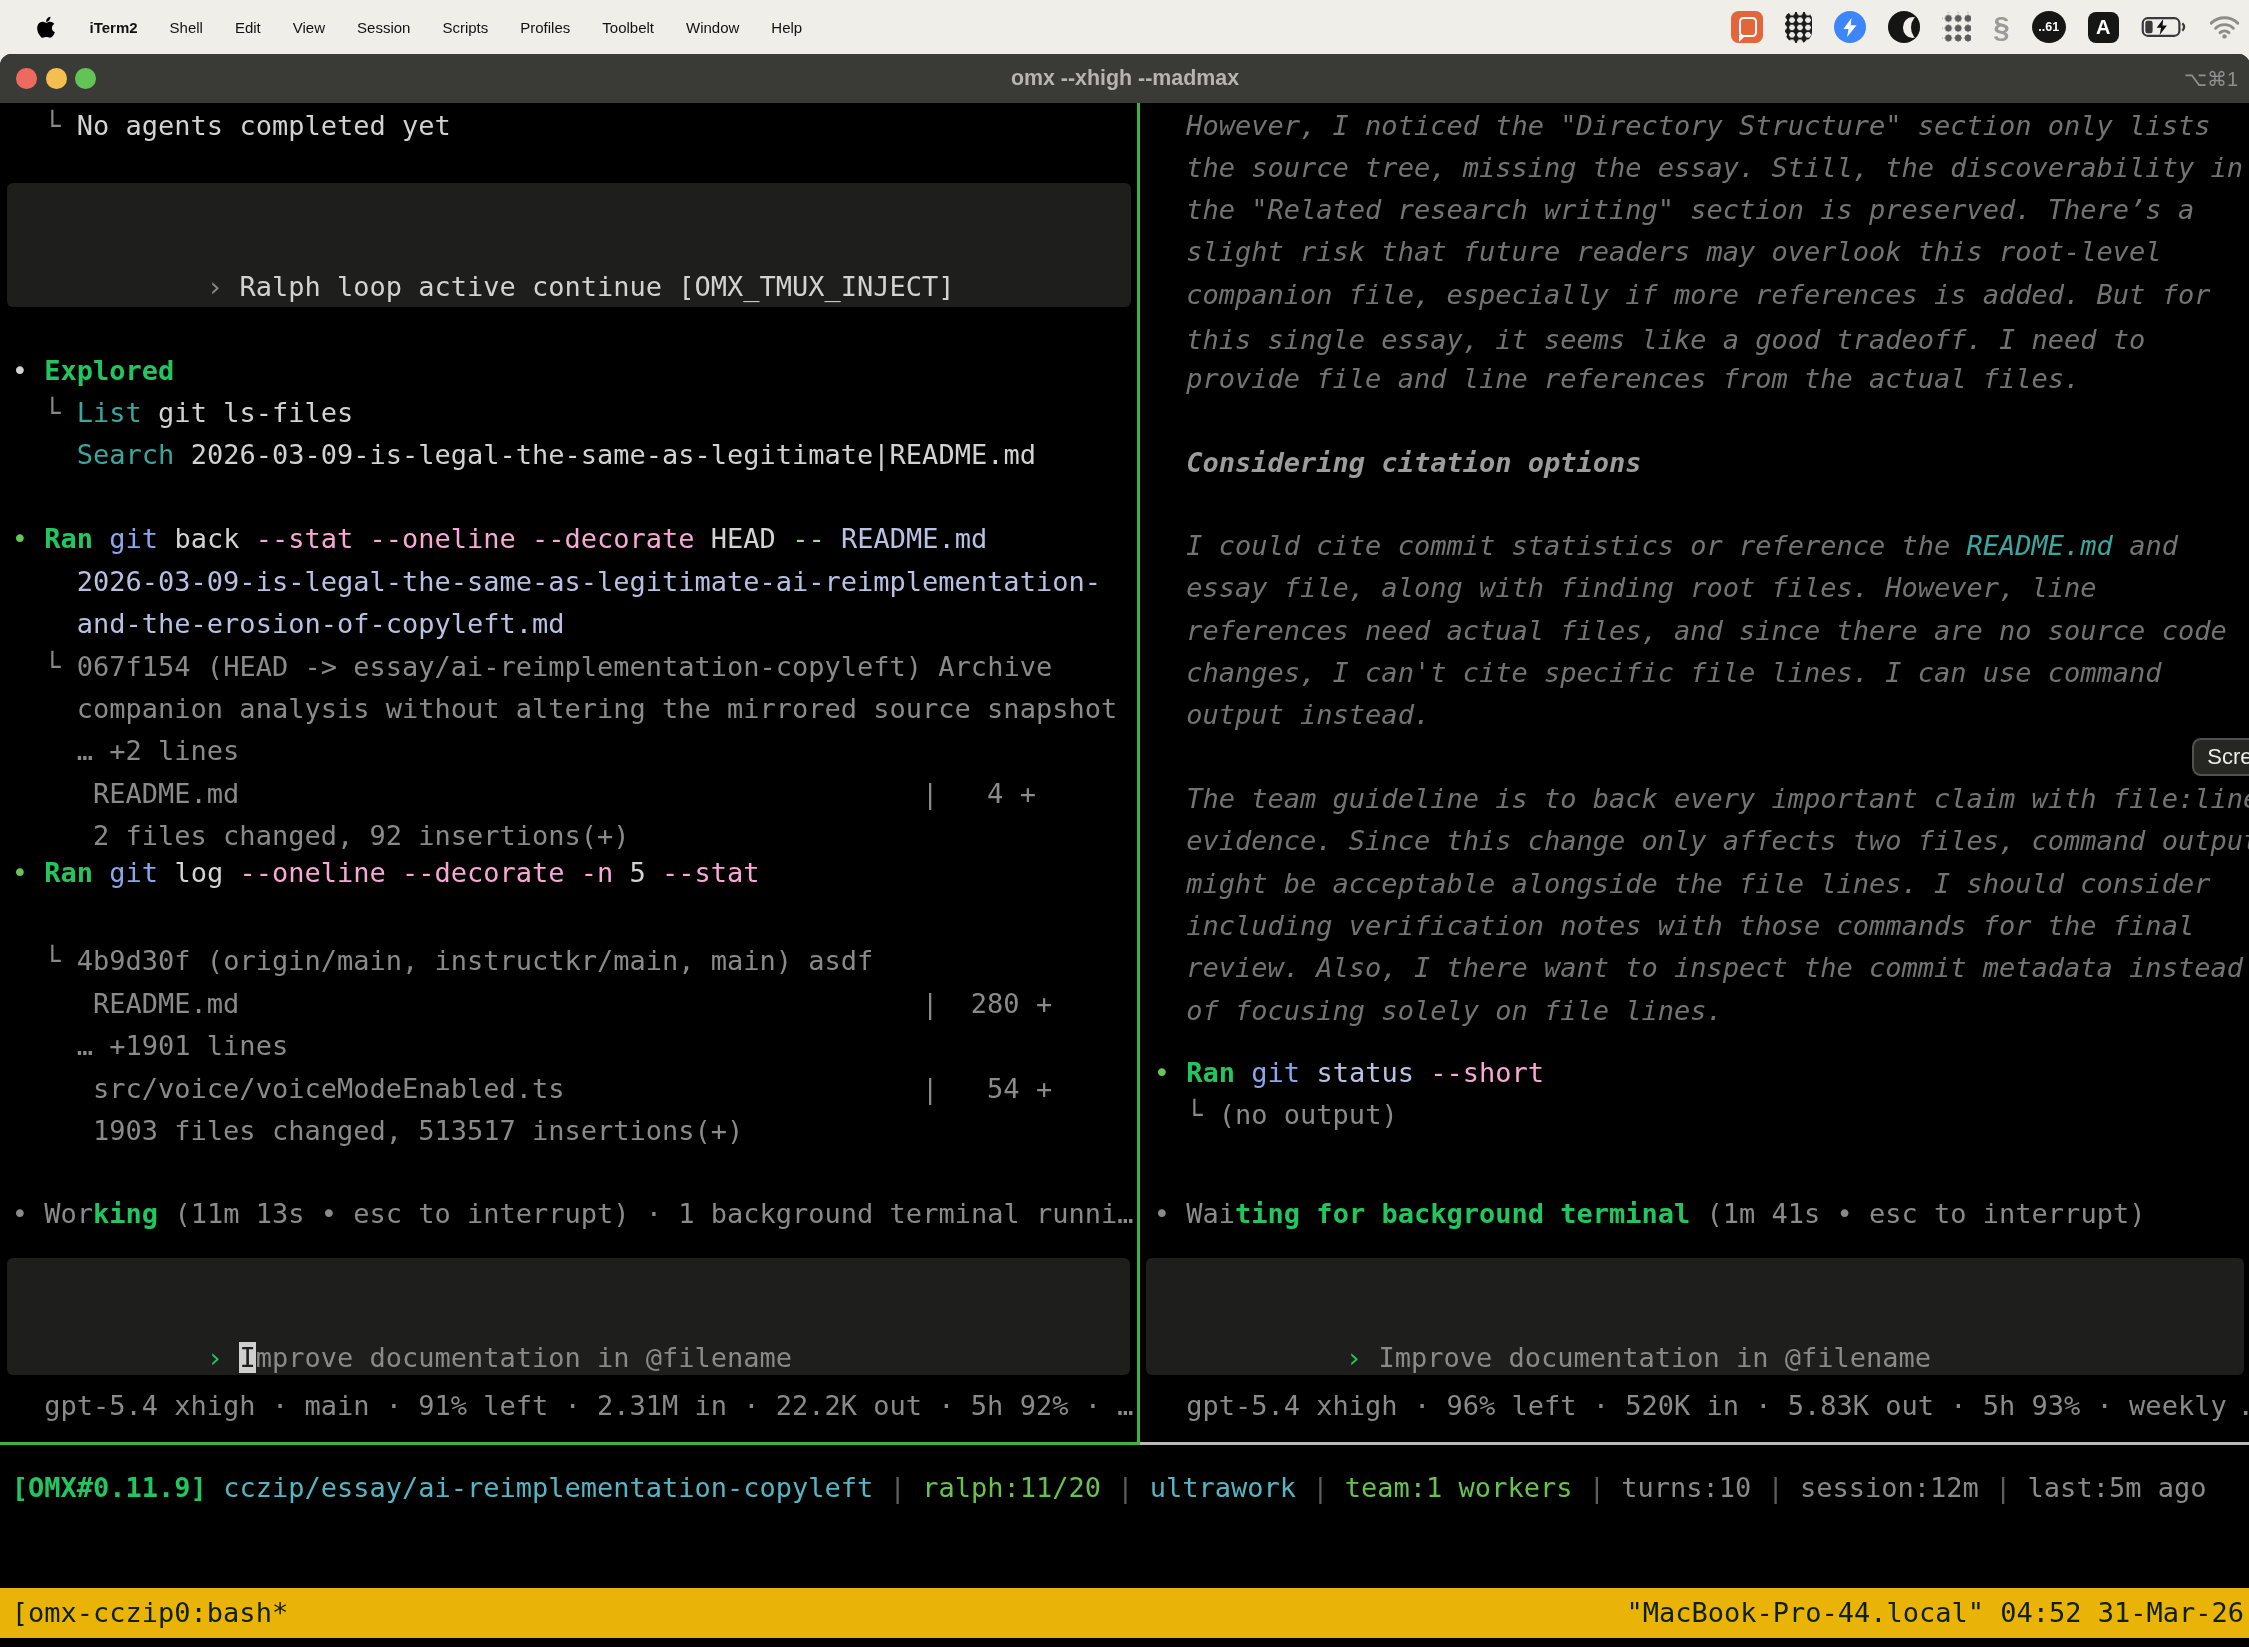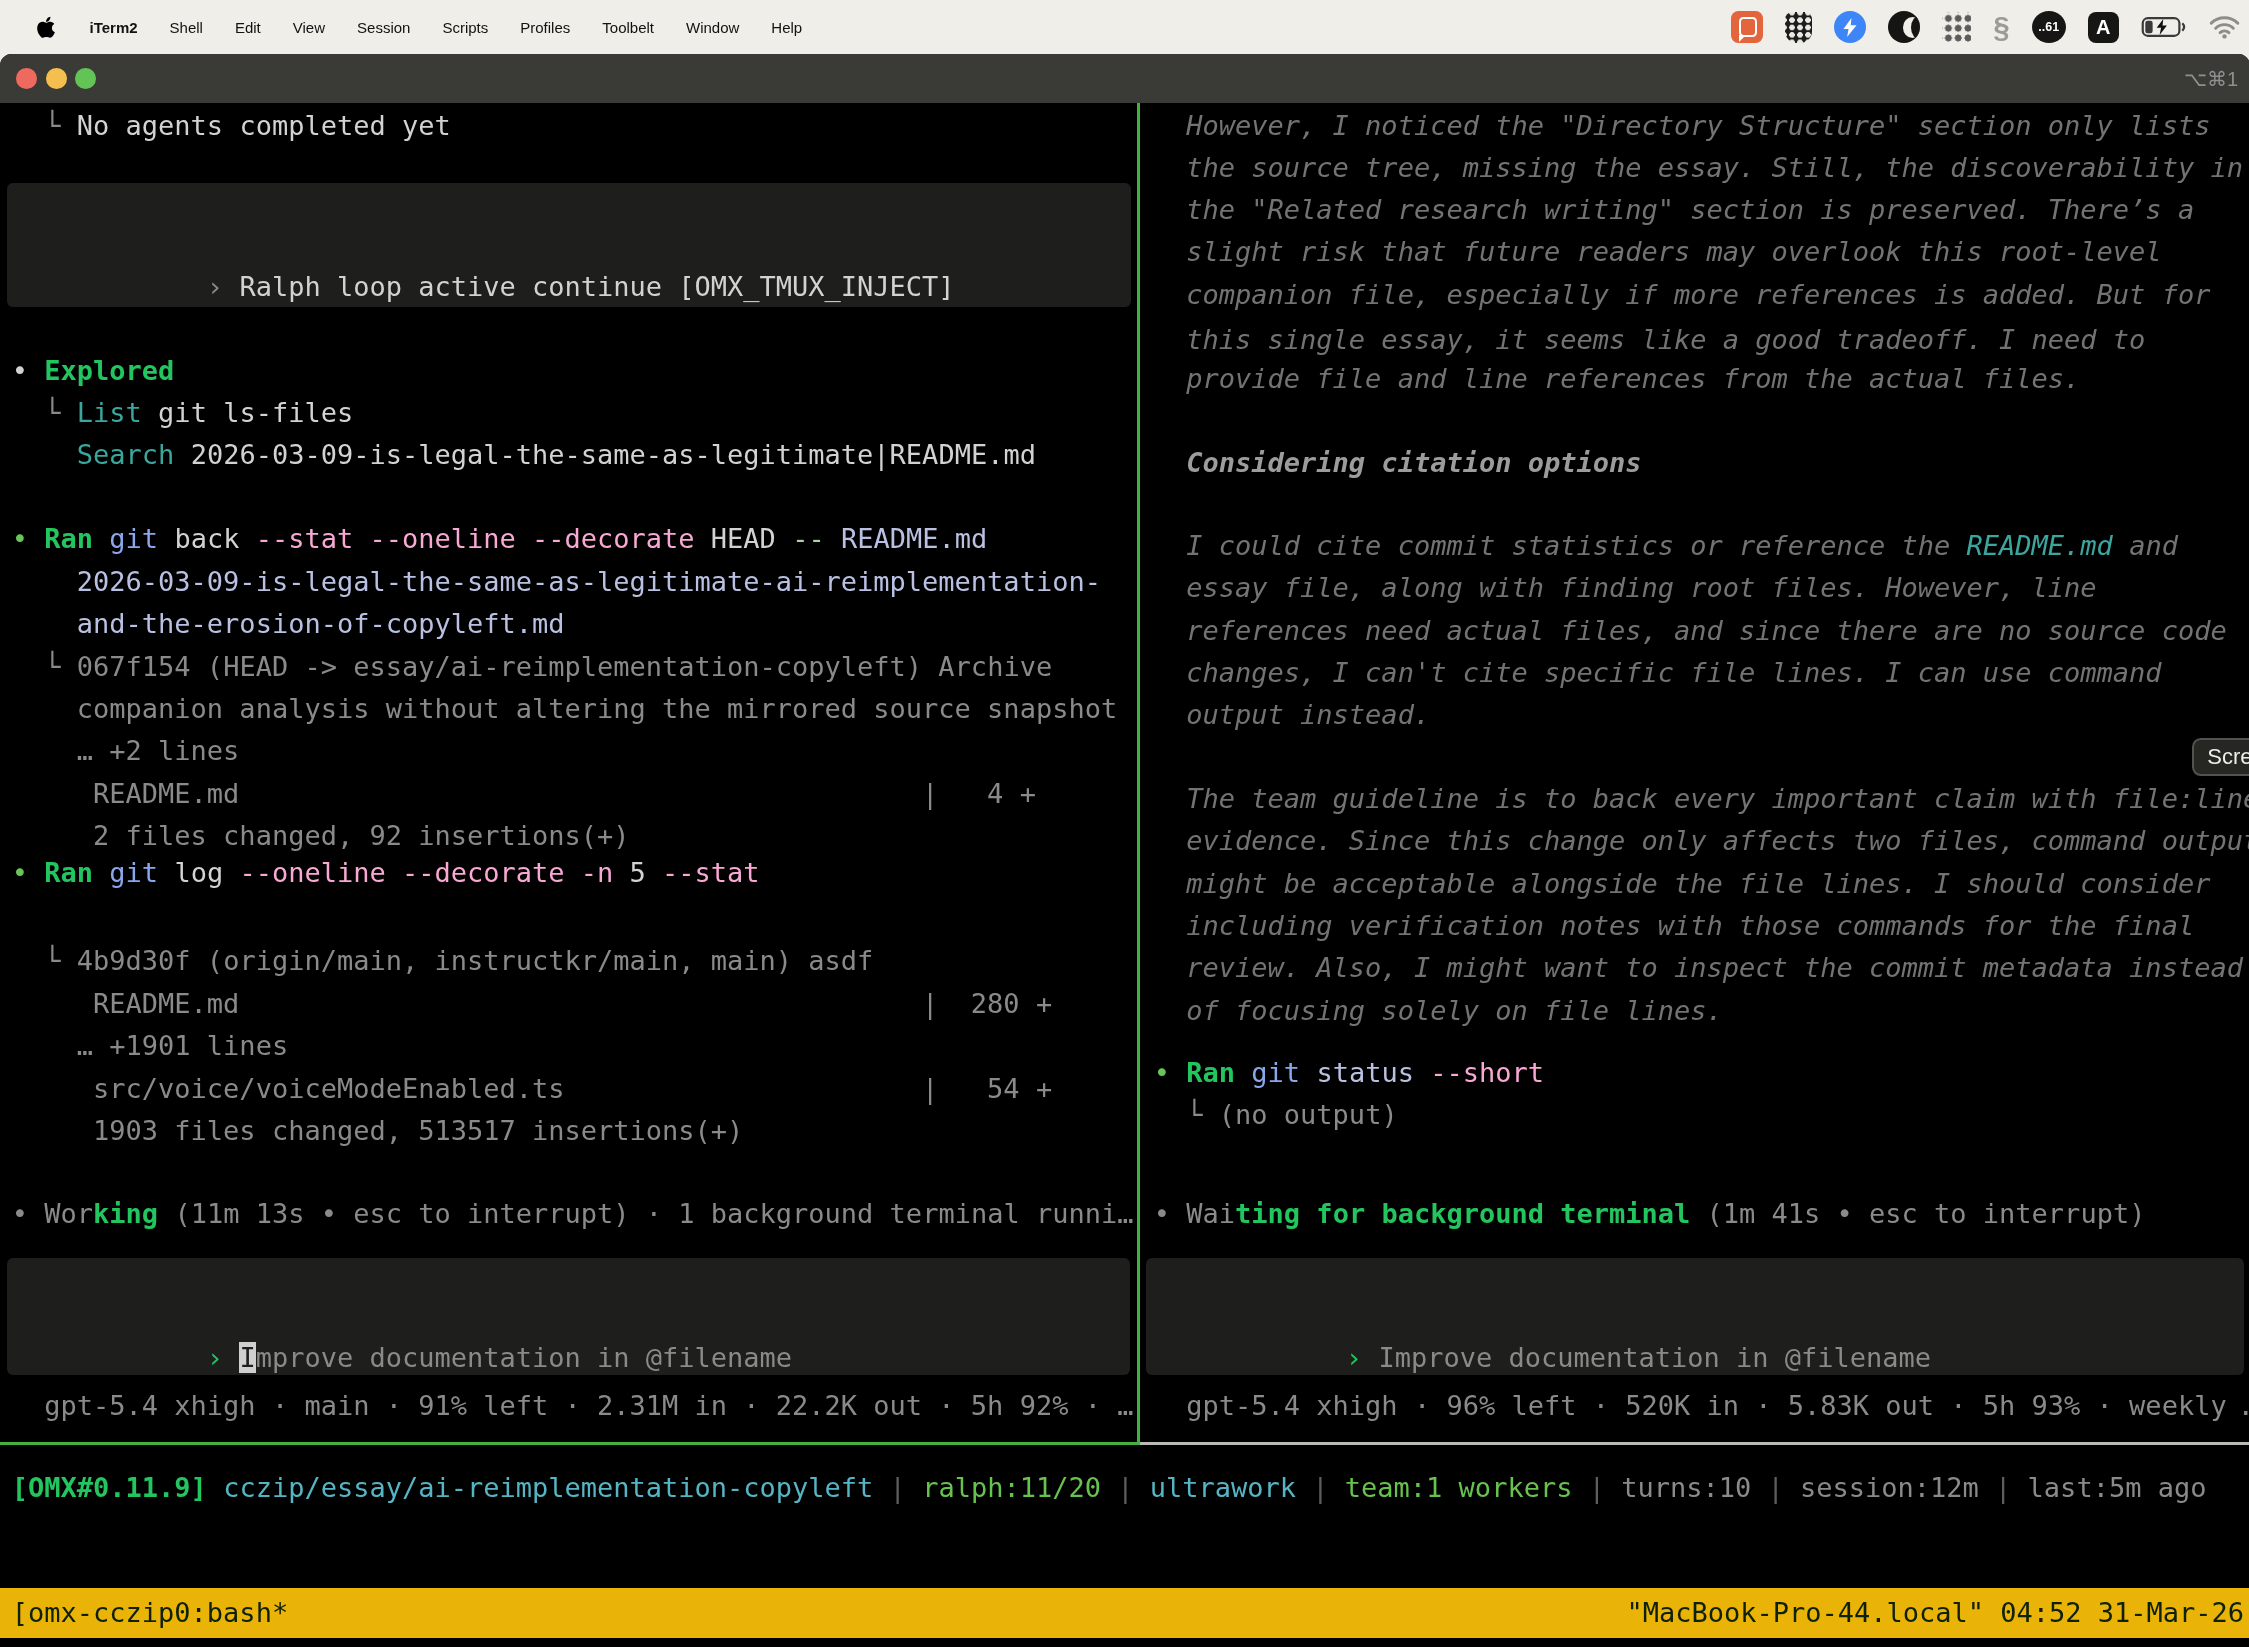--- a/index.html
+++ b/index.html
@@ -135,20 +135,21 @@
         </svg>
       </span>
     </div>
   </div>
 
   <div id="window">
     <div id="titlebar">
       <span class="tl-btn" id="btn-close"></span>
       <span class="tl-btn" id="btn-min"></span>
       <span class="tl-btn" id="btn-zoom"></span>
+      <div id="win-title">omx --xhigh --madmax</div>
       <div id="win-shortcut">⌥⌘1</div>
     </div>
 
     <div id="term">
 
       <div class="pane" id="pane-left">
         <div class="tbox" id="inject-box">
           <div class="tline">
             <span class="c-dim">› </span><span class="c-fg">Ralph loop active continue [OMX_TMUX_INJECT]</span>
           </div>
@@ -194,21 +195,21 @@
             <div class="tline ital" style="top: 339px;"><span class="c-head bold">  Considering citation options</span></div>
             <div class="tline ital" style="top: 422px;"><span class="c-dim2">  I could cite commit statistics or reference the </span><span class="c-teal">README.md</span><span class="c-dim2"> and</span></div>
             <div class="tline ital" style="top: 464px;"><span class="c-dim2">  essay file, along with finding root files. However, line</span></div>
             <div class="tline ital" style="top: 507px;"><span class="c-dim2">  references need actual files, and since there are no source code</span></div>
             <div class="tline ital" style="top: 549px;"><span class="c-dim2">  changes, I can't cite specific file lines. I can use command</span></div>
             <div class="tline ital" style="top: 591px;"><span class="c-dim2">  output instead.</span></div>
             <div class="tline ital" style="top: 675px;"><span class="c-dim2">  The team guideline is to back every important claim with file:line</span></div>
             <div class="tline ital" style="top: 717px;"><span class="c-dim2">  evidence. Since this change only affects two files, command output</span></div>
             <div class="tline ital" style="top: 760px;"><span class="c-dim2">  might be acceptable alongside the file lines. I should consider</span></div>
             <div class="tline ital" style="top: 802px;"><span class="c-dim2">  including verification notes with those commands for the final</span></div>
-            <div class="tline ital" style="top: 844px;"><span class="c-dim2">  review. Also, I might want to inspect the commit metadata instead</span></div>
+            <div class="tline ital" style="top: 844px;"><span class="c-dim2">  review. Also, I there want to inspect the commit metadata instead</span></div>
             <div class="tline ital" style="top: 887px;"><span class="c-dim2">  of focusing solely on file lines.</span></div>
             <div class="tline" style="top: 949px;"><span class="c-green">• </span><span class="c-bright bold">Ran</span><span class="c-fg"> </span><span class="c-blue">git</span><span class="c-lav"> status </span><span class="c-pink">--short</span></div>
             <div class="tline" style="top: 991px;"><span class="c-dim">  └ </span><span class="c-dim">(no output)</span></div>
             <div class="tline" style="top: 1090px;"><span class="c-dim">• </span><span class="c-dim">Wai</span><span class="c-bright bold">ting for background terminal</span><span class="c-dim"> (1m 41s • esc to interrupt)</span></div>
             <div class="tline" style="top: 1282px;"><span class="c-dim">  gpt-5.4 xhigh · 96% left · 520K in · 5.83K out · 5h 93% · weekly …</span></div>
           </div>
         <div class="tbox" id="input-right">
           <div class="tline">
             <span class="c-bright">› </span><span class="c-dim">Improve documentation in @filename</span>
           </div>

